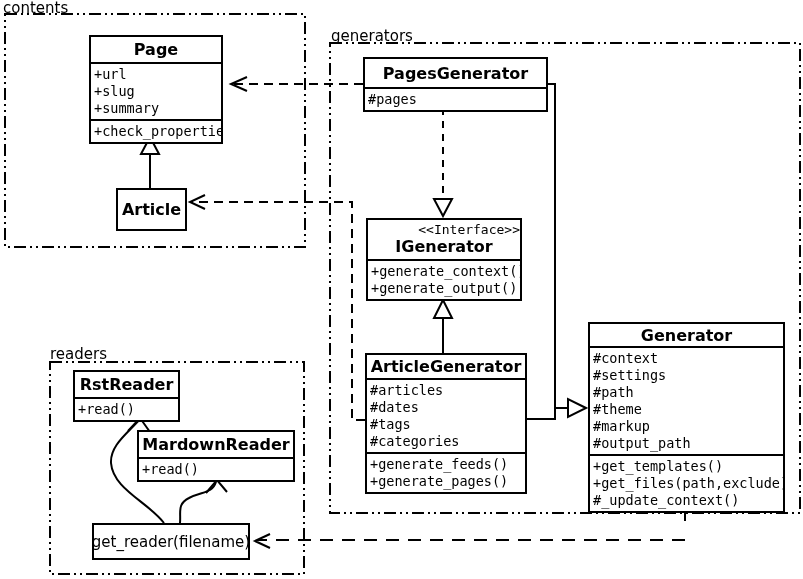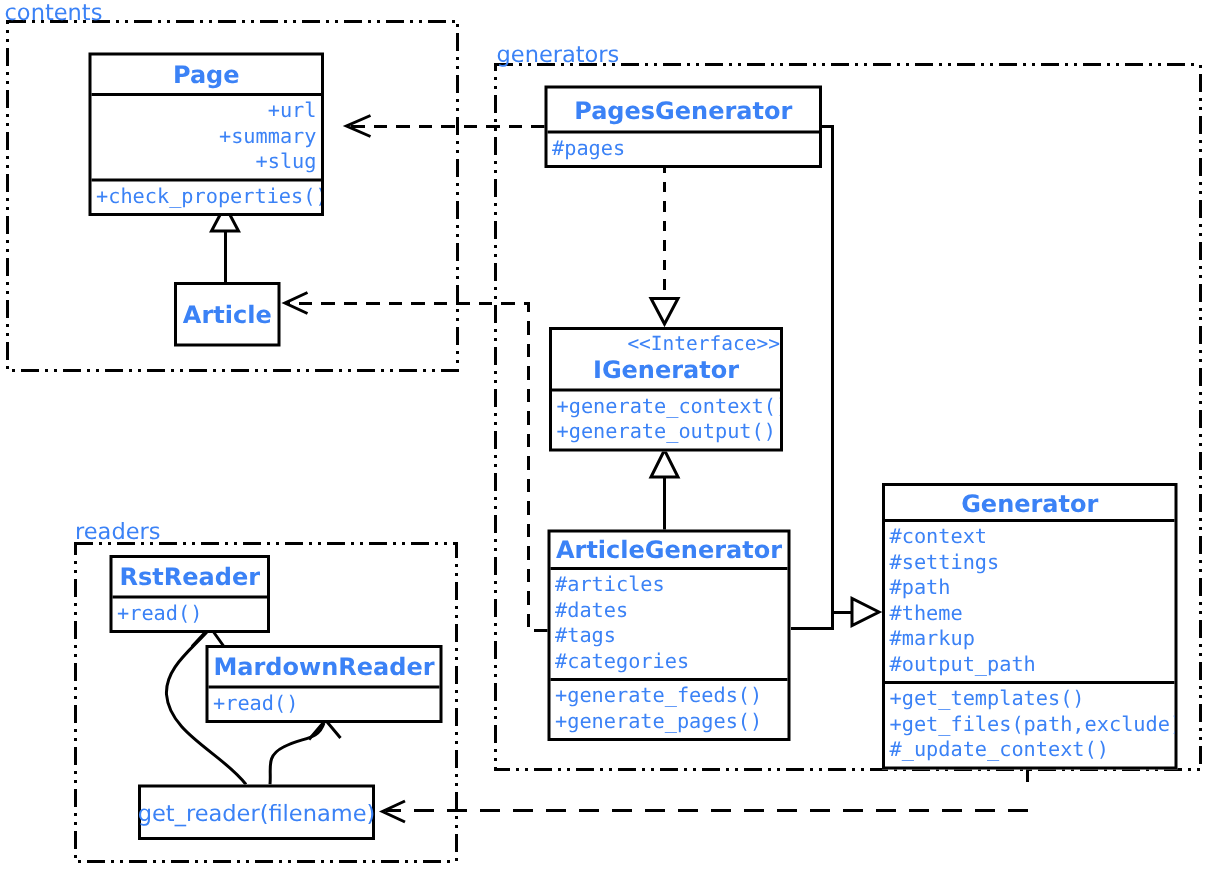--- a/index.html
+++ b/index.html
@@ -1,17 +1,17 @@
 <!DOCTYPE html>
 <html><head>
 <meta charset="utf-8">
 <style>
   html,body{margin:0;padding:0;background:#ffffff;}
   #canvas{position:relative;width:803px;height:579px;background:#ffffff;overflow:hidden;
-          font-family:"DejaVu Sans", sans-serif;color:#3b82f6;}
+          font-family:"DejaVu Sans", sans-serif;color:#000000;}
   #edges{position:absolute;left:0;top:0;width:803px;height:579px;z-index:1;pointer-events:none;}
   .pkg-label{position:absolute;z-index:2;font-size:15px;line-height:18px;white-space:nowrap;}
   .uml-class{position:absolute;z-index:3;box-sizing:border-box;background:#ffffff;
              border:2px solid #000;}
   .uml-title{display:flex;align-items:center;justify-content:center;
              font-weight:bold;font-size:16px;white-space:nowrap;overflow:hidden;}
   .uml-stereo{font-family:"DejaVu Sans Mono", monospace;font-weight:normal;
               font-size:13px;line-height:15px;text-align:right;}
   .uml-title-main{font-weight:bold;font-size:16px;line-height:20px;text-align:center;}
   .comp{border-top:2px solid #000;padding:2px 3px;overflow:hidden;}
@@ -78,26 +78,26 @@
     <g>
       <path d="M180,523 C181,512 177,504 189,498 C202,491 212,494 216,482" fill="none" stroke="#000" stroke-width="2"></path>
       <path d="M206,493 L217,480 L227,492" fill="none" stroke="#000" stroke-width="2"></path>
     </g>
   </svg>
 
   <div class="pkg-label" style="left:3px;top:-1px;">contents</div>
   <div class="pkg-label" style="left:331px;top:27px;">generators</div>
   <div class="pkg-label" style="left:50px;top:345px;">readers</div>
 
-  <div class="uml-class" style="left:59px;top:35px;width:157px;text-align:right;">
+  <div class="uml-class" style="left:89px;top:35px;width:134px;">
     <div class="uml-title" style="height:25px;">Page</div>
     <div class="comp">
       <div class="mline">+url</div>
+      <div class="mline">+slug</div>
       <div class="mline">+summary</div>
-      <div class="mline">+slug</div>
     </div>
     <div class="comp">
       <div class="mline">+check_properties()</div>
     </div>
   </div>
 
   <div class="plainbox uml-title" style="left:116px;top:188px;width:71px;height:43px;font-weight:bold;font-size:16px;">Article</div>
 
   <div class="uml-class" style="left:363px;top:57px;width:185px;">
     <div class="uml-title" style="height:28px;">PagesGenerator</div>

